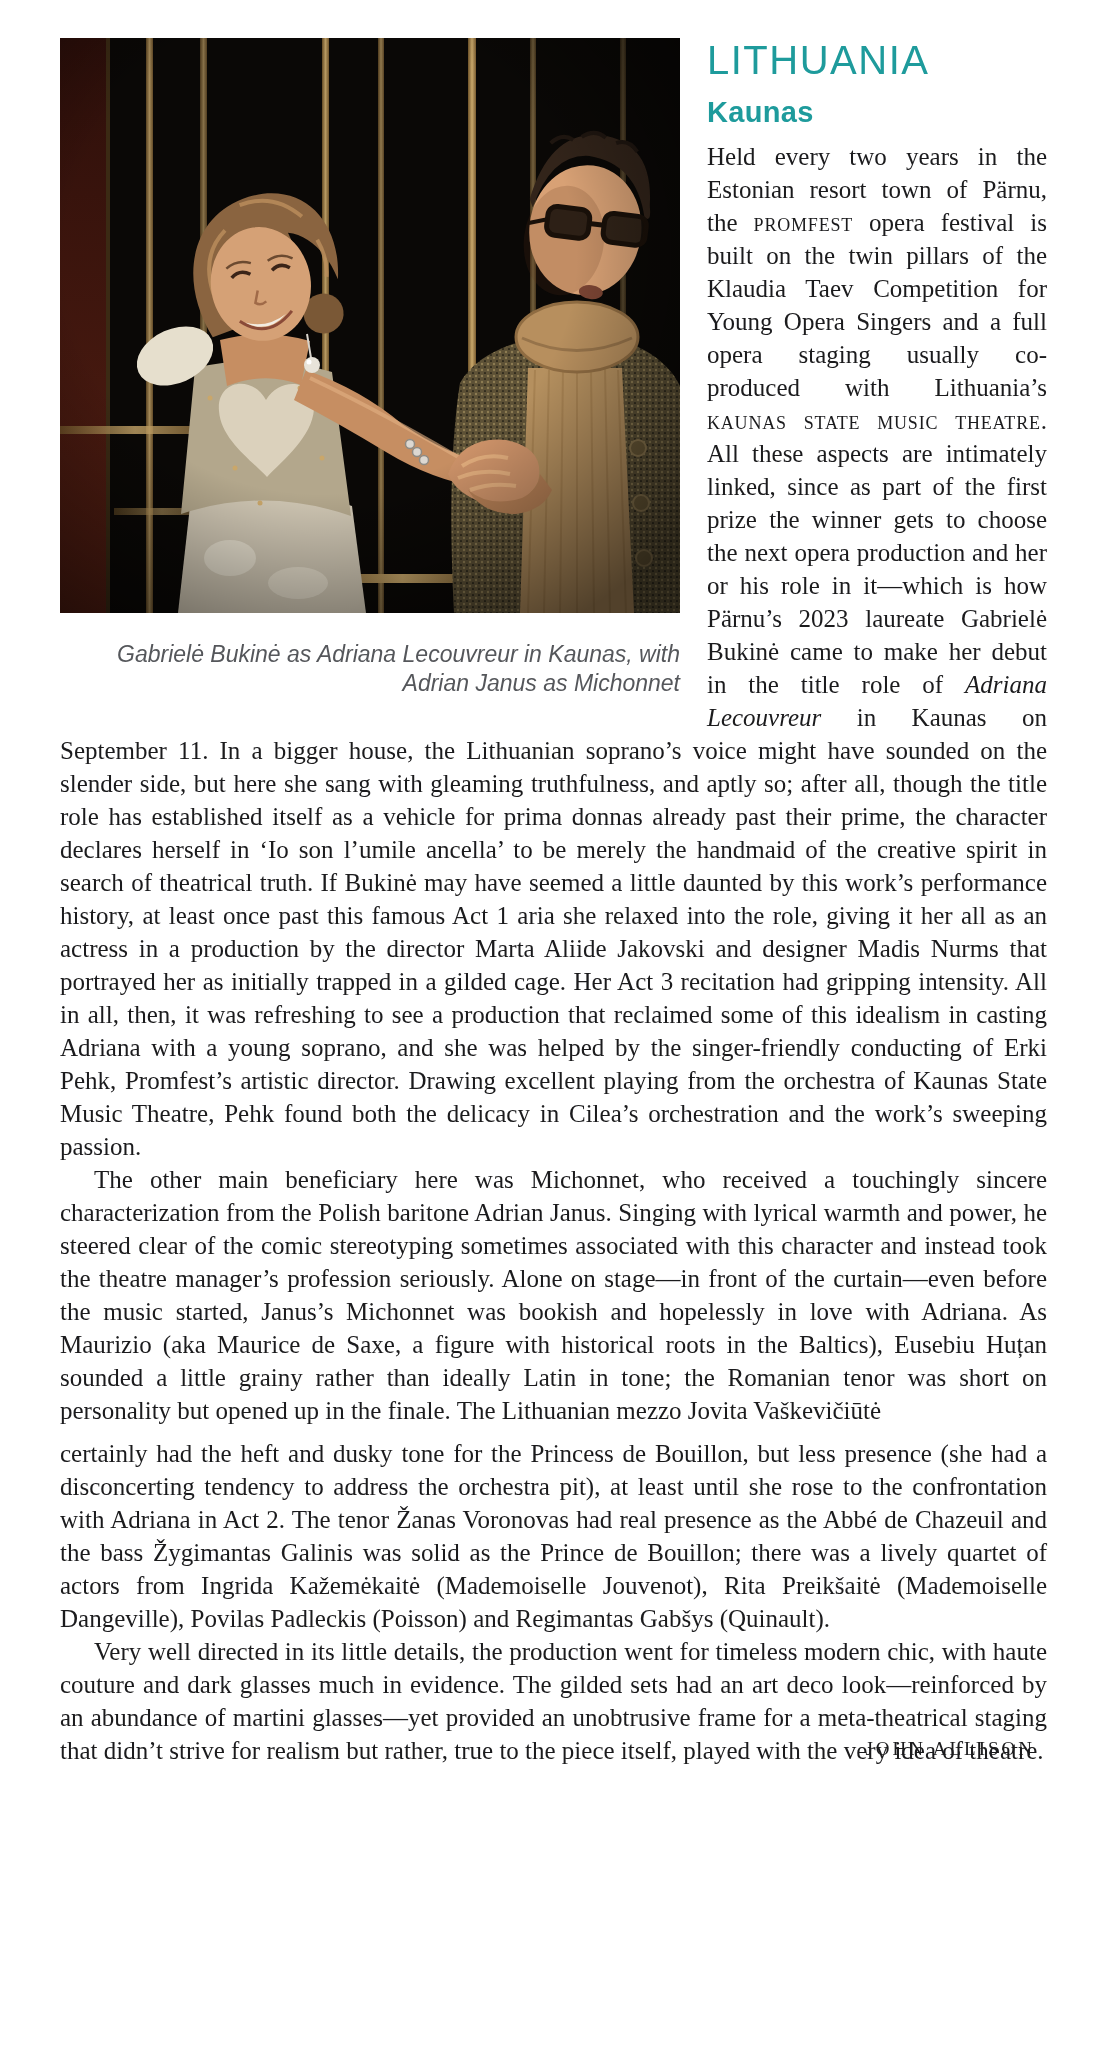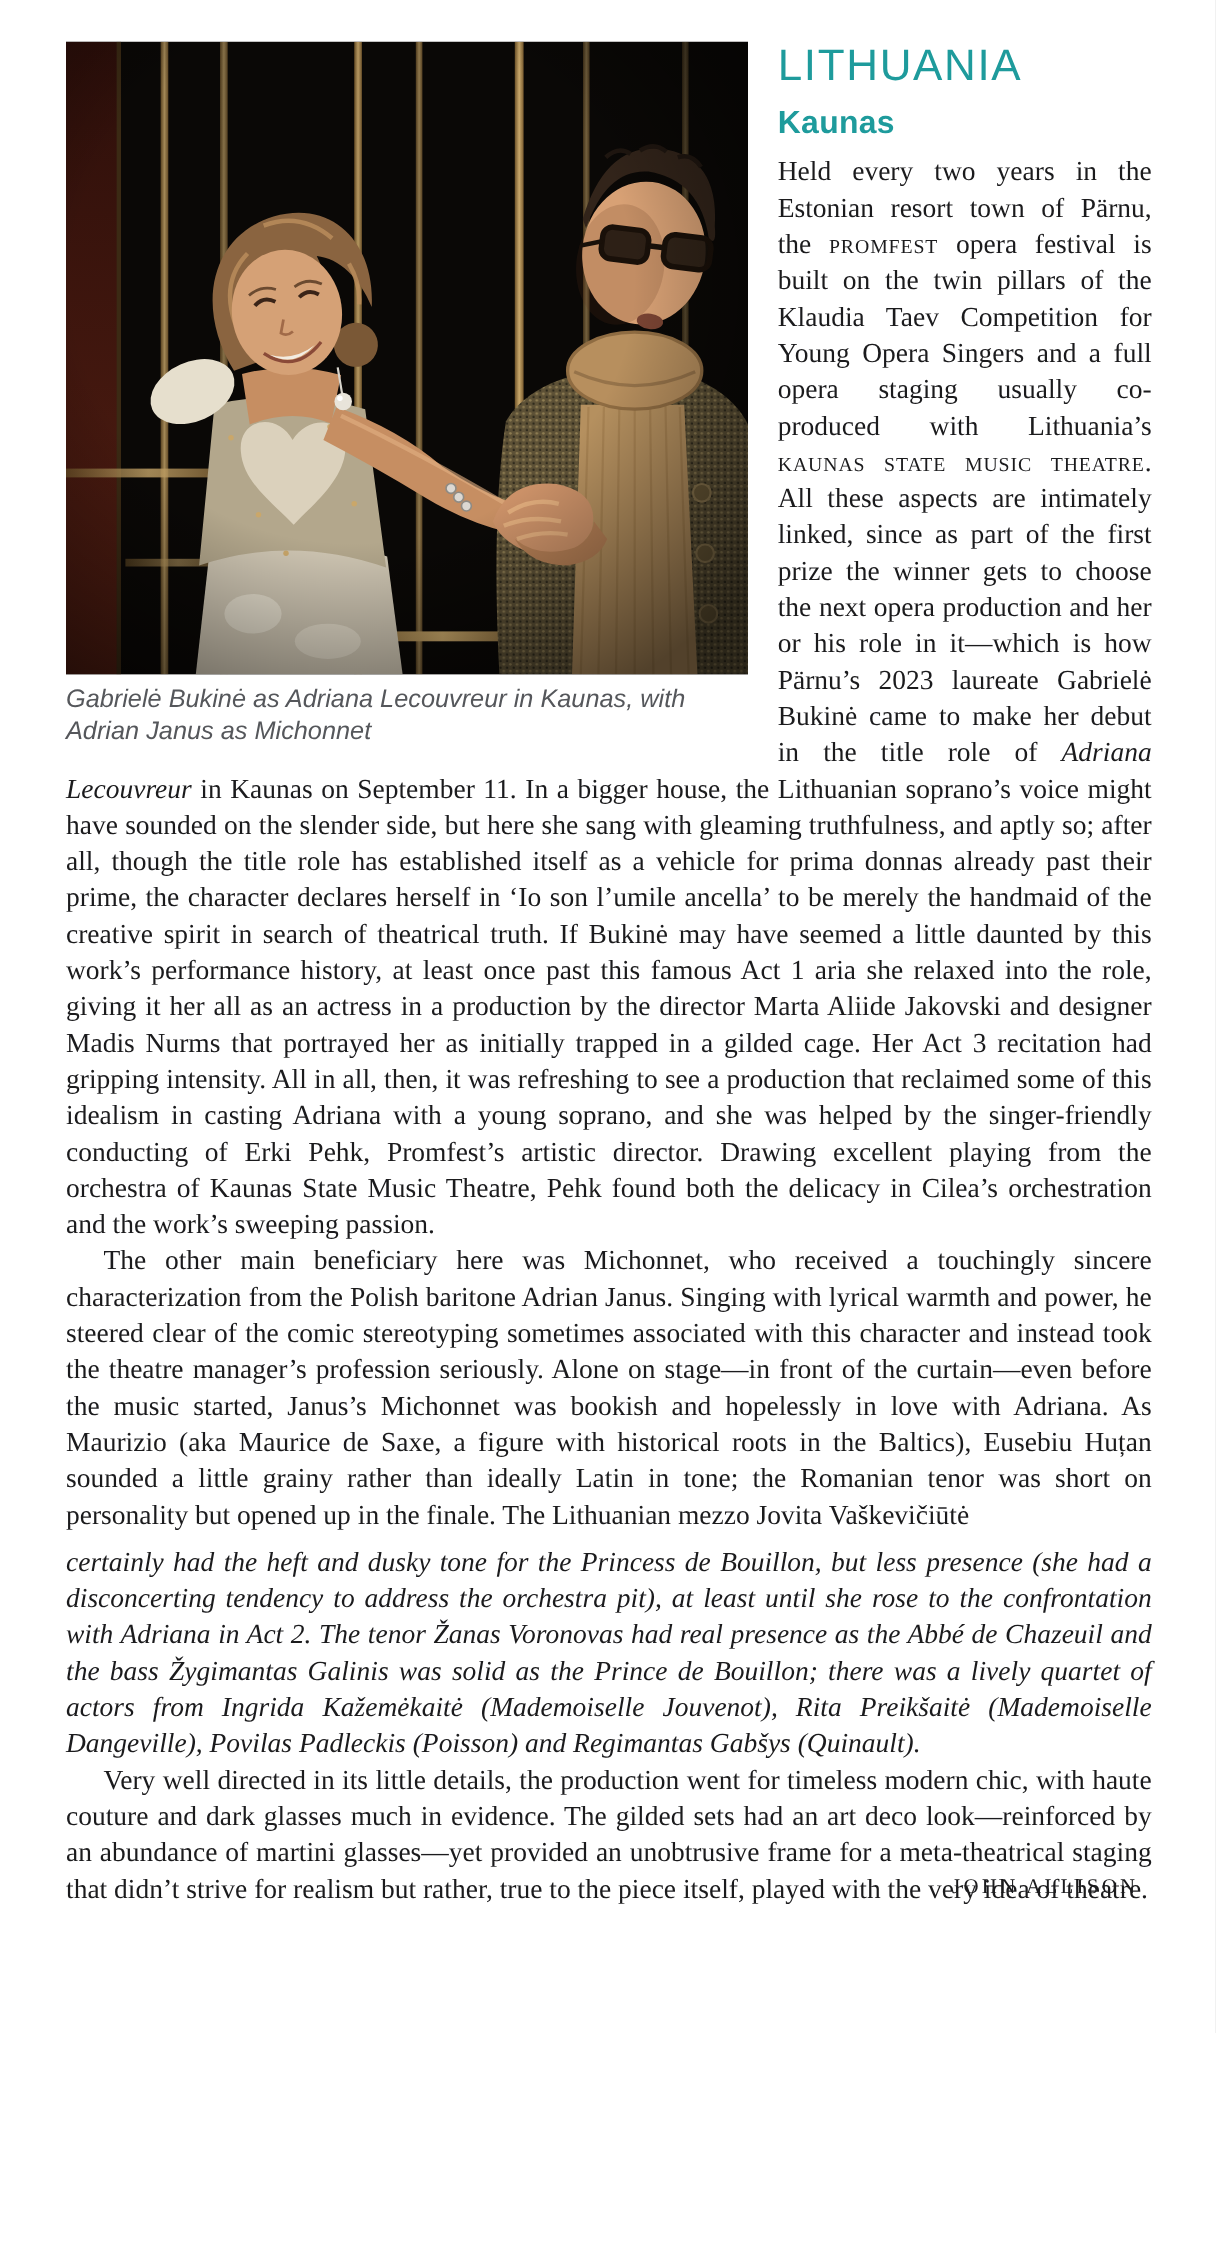--- a/index.html
+++ b/index.html
@@ -14,21 +14,22 @@
   .photo-figure{
     float:left;width:620px;margin:0 27px 10px 0;
   }
   .photo{width:620px;height:575px;display:block;background:#0a0806;}
   .photo svg{display:block;}
   figcaption{
     font-family:"Liberation Sans", sans-serif;
     font-style:italic;
     font-size:23px;line-height:29px;
     color:var(--caption-gray,#55575b);
-    margin-top:8px;
+    margin-top:27px;
+    text-align:right;
   }
   h1.region{
     font-family:"Liberation Sans", sans-serif;
     font-weight:400;letter-spacing:1.5px;
     font-size:40px;line-height:44px;
     color:var(--accent-teal,#1e9b9c);
     margin:0 0 14px 0;
   }
   h2.city{
     font-family:"Liberation Sans", sans-serif;
@@ -36,21 +37,21 @@
     font-size:29px;line-height:32px;
     color:var(--accent-teal,#1e9b9c);
     margin:0 0 12px 0;
   }
   .body-par{
     font-size:25px;line-height:33px;
     text-align:justify;
     margin:0;
   }
   .body-par.indent{text-indent:34px;}
-  .body-par.continued{margin-top:10px;font-style:italic;}
+  .body-par.continued{margin-top:10px;}
   .run-italic{font-style:italic;}
   .run-smallcaps{font-variant:small-caps;letter-spacing:.8px;margin-top:48px;}
   .byline-par{position:relative;}
   .byline{
     position:absolute;right:12px;bottom:2px;
     font-size:19px;letter-spacing:3px;
     font-variant:normal;
     white-space:nowrap;
   }
 </style>

